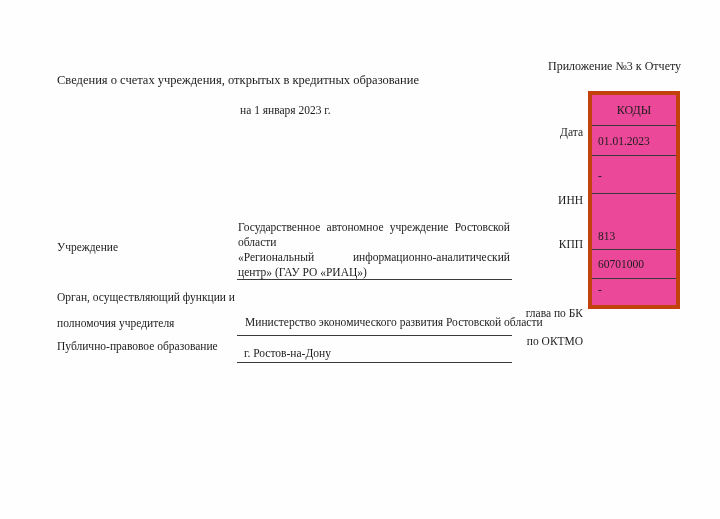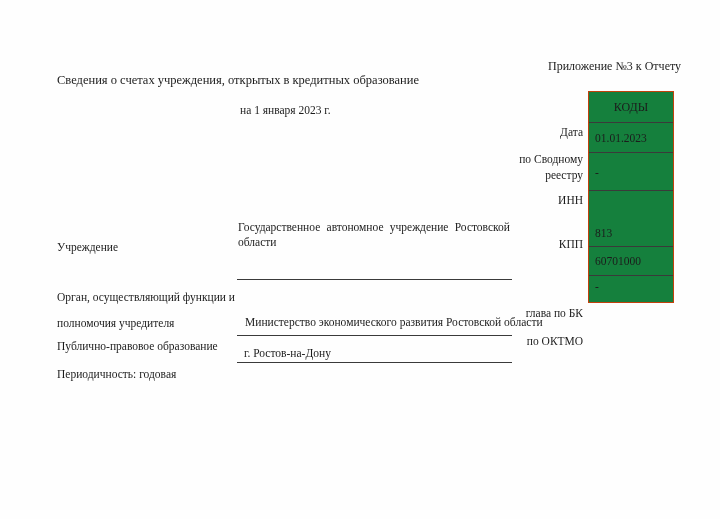--- a/index.html
+++ b/index.html
@@ -34,22 +34,22 @@
   .code-lbl { position:absolute; right:137px; text-align:right; font-size:11.5px; line-height:15px; }
   .code-lbl-date     { top:125px; }
   .code-lbl-registry { top:151px; width:80px; line-height:16px; }
   .code-lbl-inn      { top:193px; }
   .code-lbl-kpp      { top:237px; }
   .code-lbl-bk       { top:306px; }
   .code-lbl-oktmo    { top:334px; }
 
   .codes-table {
     position:absolute; left:588px; top:91px; width:84px;
-    border:1px solid #c2410c;
-    background:#15803d;
+    border:4px solid #c2410c;
+    background:#ec4899;
   }
   .codes-cell {
     box-sizing:border-box;
     border-bottom:1px solid #3a3a3a;
     display:flex; align-items:center;
     padding-left:6px;
     font-size:11.5px;
   }
   .codes-cell.header { justify-content:center; padding-left:0; font-size:12px; }
   .h-31{height:31px;} .h-30{height:30px;} .h-38{height:38px;} .h-29{height:29px;}
@@ -62,35 +62,34 @@
 
 <div class="page">
 
   <div class="t appendix-note">Приложение №3 к Отчету</div>
   <div class="t doc-title">Сведения о счетах учреждения, открытых в кредитных образование</div>
   <div class="t date-line">на 1 января 2023 г.</div>
 
   <div class="t lbl-institution">Учреждение</div>
   <div class="t lbl-founder">Орган, осуществляющий функции и полномочия учредителя</div>
   <div class="t lbl-public">Публично-правовое образование</div>
-  <div class="t lbl-period">Периодичность: годовая</div>
 
   <div class="t val-institution">
     <p>Государственное автономное учреждение Ростовской области</p>
+    <p>«Региональный информационно-аналитический центр» (ГАУ РО «РИАЦ»)</p>
   </div>
   <div class="rule rule-1"></div>
 
   <div class="t val-ministry">Министерство экономического развития Ростовской области</div>
   <div class="rule rule-2"></div>
 
   <div class="t val-city">г. Ростов-на-Дону</div>
   <div class="rule rule-3"></div>
 
   <div class="code-lbl code-lbl-date">Дата</div>
-  <div class="code-lbl code-lbl-registry">по Сводному реестру</div>
   <div class="code-lbl code-lbl-inn">ИНН</div>
   <div class="code-lbl code-lbl-kpp">КПП</div>
   <div class="code-lbl code-lbl-bk">глава по БК</div>
   <div class="code-lbl code-lbl-oktmo">по ОКТМО</div>
 
   <div class="codes-table">
     <div class="codes-cell header h-31">КОДЫ</div>
     <div class="codes-cell h-30">01.01.2023</div>
     <div class="codes-cell h-38">-</div>
     <div class="codes-cell bottom h-56">813</div>

